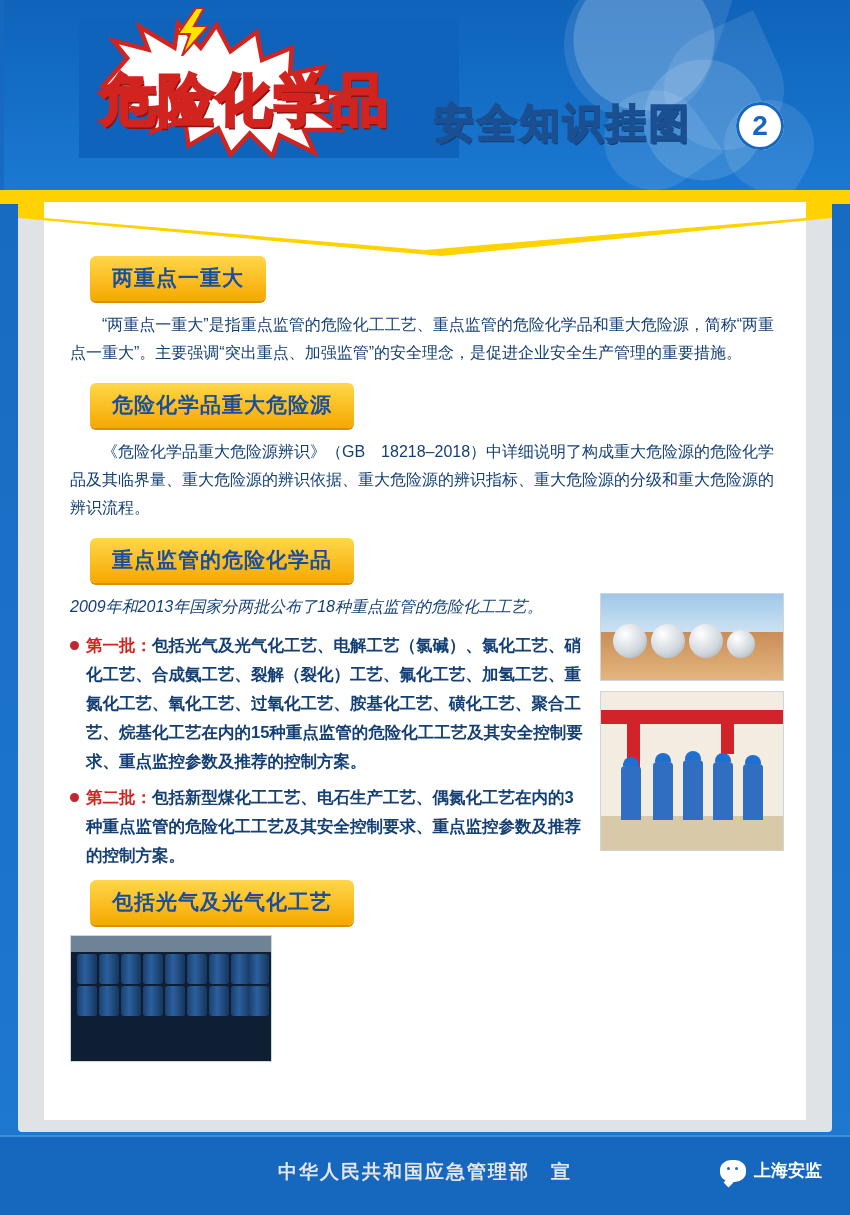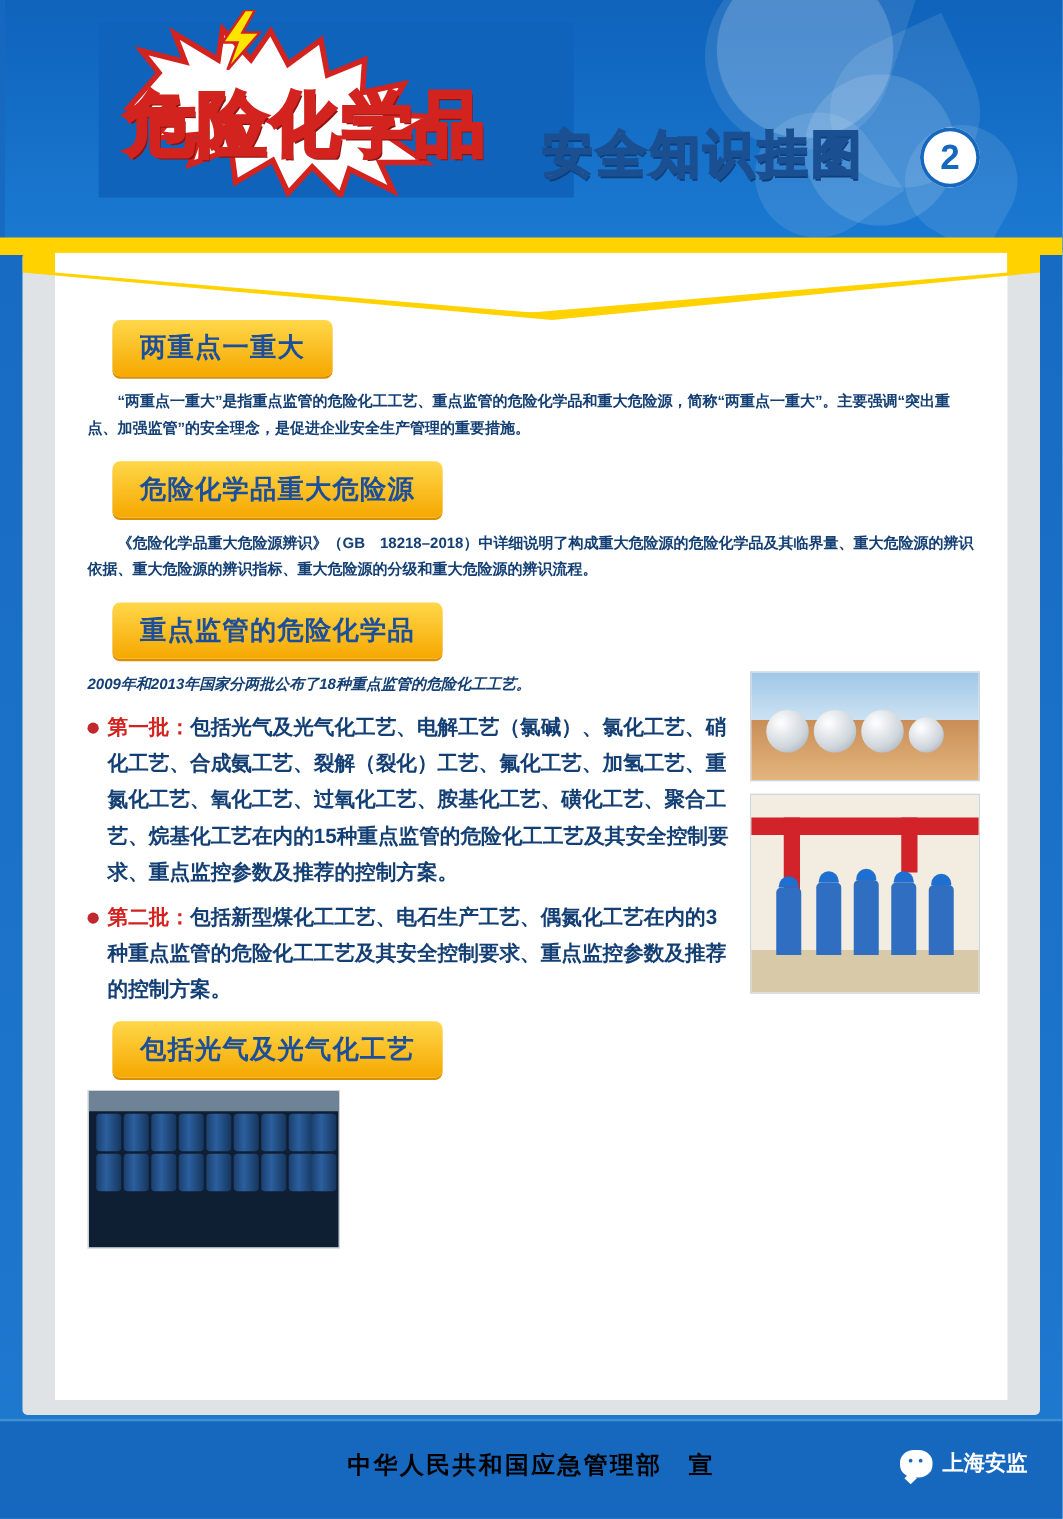--- a/index.html
+++ b/index.html
@@ -101,25 +101,25 @@
     font-size:21px;
     padding:8px 22px 9px 22px;
     border-radius:6px;
     box-shadow:0 2px 0 #d98f00;
     letter-spacing:1px;
     margin:0 0 10px 0;
   }
   .sec-head.indent{margin-left:20px;}
   p.para{
     margin:0 0 16px 0;
-    font-size:12px;
+    font-size:16px;
     line-height:1.75;
     text-indent:2em;
     color:#133f74;
-    font-weight:bold;
+    font-weight:normal;
   }
   p.para.noindent{text-indent:0;}
   .red{color:#d2231f;}
   .block-wrap{position:relative;}
   .figs{
     position:absolute;right:0;top:0;width:182px;
   }
   .fig{
     width:182px;border:1px solid #cfd6dd;background:#eef2f5;margin-bottom:10px;
     overflow:hidden;position:relative;
@@ -143,21 +143,21 @@
   .footer{
     position:absolute;left:0;bottom:0;width:850px;height:80px;
     background:#1668bf;
     display:flex;align-items:center;
   }
   .footer-line{
     position:absolute;left:0;top:0;width:850px;height:2px;background:#3f8ed6;
   }
   .footer-center{
     position:absolute;left:0;top:24px;width:850px;text-align:center;
-    color:#000000;font-size:19px;font-weight:bold;letter-spacing:2px;
+    color:#e5e5e5;font-size:19px;font-weight:bold;letter-spacing:2px;
   }
   .footer-right{
     position:absolute;right:28px;top:24px;display:flex;align-items:center;gap:8px;
     color:#fff;font-size:17px;font-weight:bold;
   }
   .wechat{
     width:26px;height:22px;border-radius:11px/10px;background:#fff;position:relative;
   }
   .wechat:after{
     content:"";position:absolute;left:5px;bottom:-4px;width:7px;height:7px;

